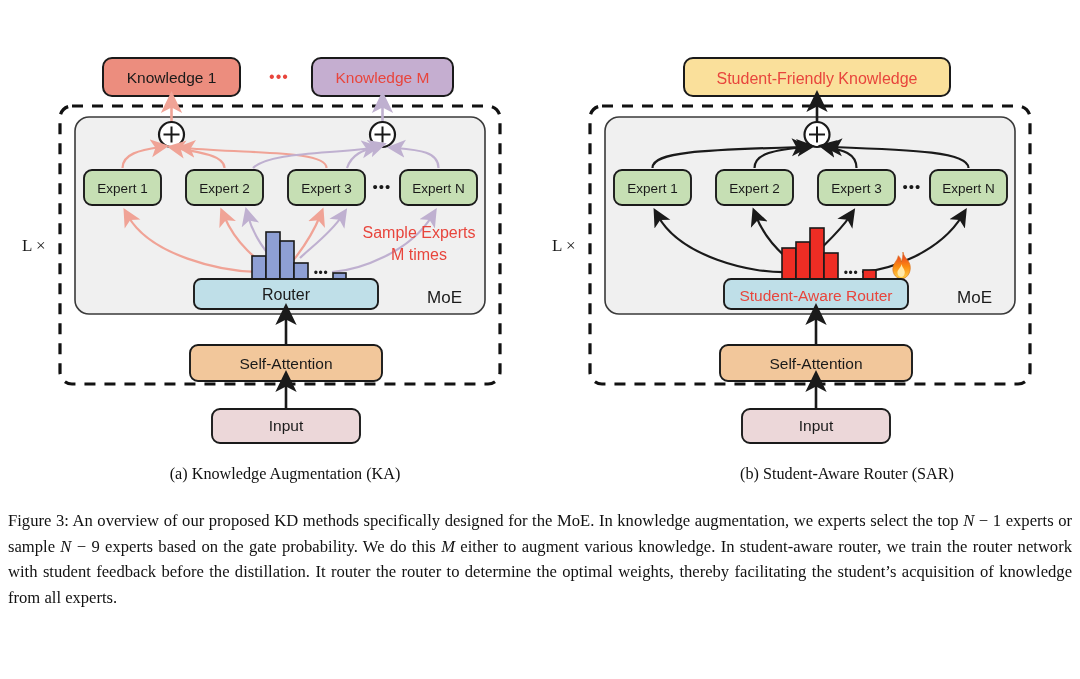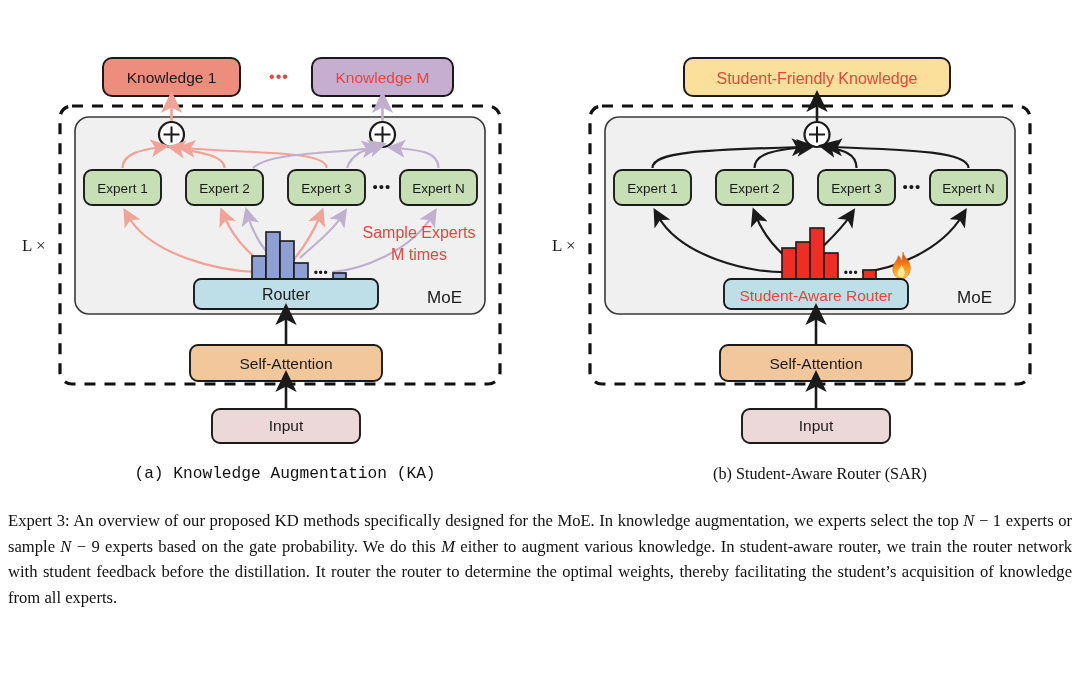--- a/index.html
+++ b/index.html
@@ -29,22 +29,22 @@
   }
   .caption .mathvar{font-family:"Liberation Serif", serif;font-style:italic;}
   .subcap{
     position:absolute;
     font-family:"Liberation Serif", serif;
     font-size:16.2px;
     color:#111;
     top:465px;
     text-align:center;
   }
-  #subcap-a{left:60px;width:450px;font-family:Liberation Mono, monospace;}
-  #subcap-b{left:595px;width:450px;}
+  #subcap-a{left:60px;width:450px;}
+  #subcap-b{left:622px;width:450px;}
 </style>
 </head>
 <body>
 
 <div id="figure">
 
 <svg id="diagram" viewBox="0 0 1080 500">
   <defs>
 
     <marker id="ah-black" markerWidth="9" markerHeight="9" refX="4.2" refY="4.5" orient="auto">
@@ -248,20 +248,20 @@
       <rect x="742" y="409" width="148" height="34" rx="8" ry="8" fill="#ecd7d9" stroke="#1a1a1a" stroke-width="1.9"></rect>
       <text id="sar-input" x="816" y="431" text-anchor="middle" font-size="15.5" fill="#1a1a1a">Input</text>
     </g>
   </g>
 </svg>
 
 <div class="subcap" id="subcap-a">(a) Knowledge Augmentation (KA)</div>
 <div class="subcap" id="subcap-b">(b) Student-Aware Router (SAR)</div>
 
 <div class="caption">
-  <span id="cap-label">Expert 3:</span><span id="cap-1a"> An overview of our proposed KD methods specifically designed for the MoE. In knowledge augmentation,</span>
+  <span id="cap-label">Figure 3:</span><span id="cap-1a"> An overview of our proposed KD methods specifically designed for the MoE. In knowledge augmentation,</span>
   <span id="cap-2a">we experts select the top </span><span class="mathvar" id="cap-m1">N</span><span id="cap-2b"> − 1 experts or sample </span><span class="mathvar" id="cap-m2">N</span><span id="cap-2c"> − 9 experts based on the gate probability. We do this </span><span class="mathvar" id="cap-m3">M</span><span id="cap-2d"> either</span>
   <span id="cap-3">to augment various knowledge. In student-aware router, we train the router network with student feedback before</span>
   <span id="cap-4">the distillation. It router the router to determine the optimal weights, thereby facilitating the student’s acquisition</span>
   <span id="cap-5">of knowledge from all experts.</span>
 </div>
 
 </div>
 
 </body></html>

